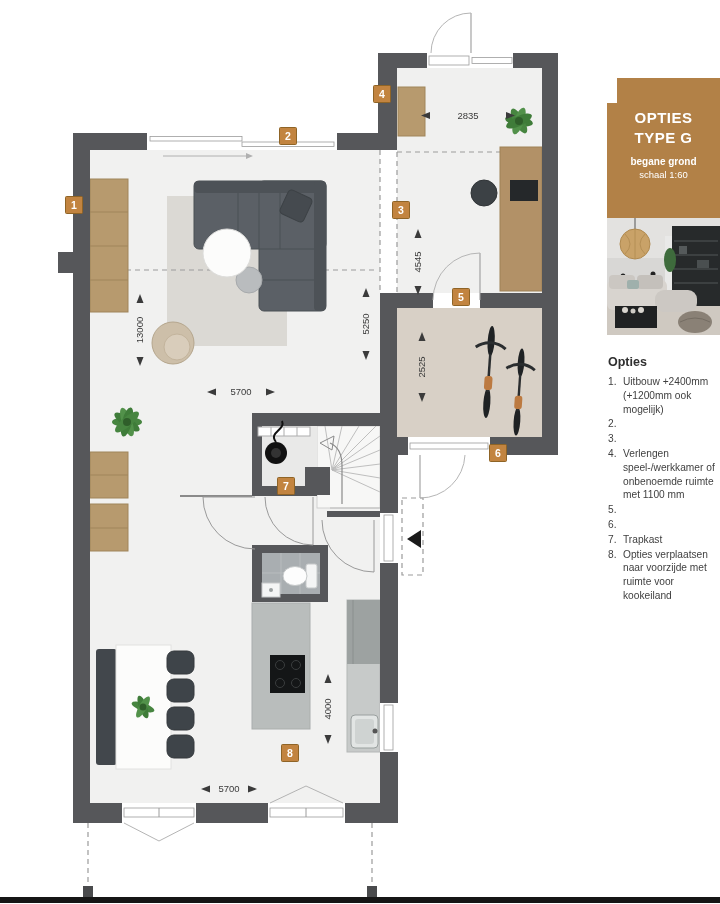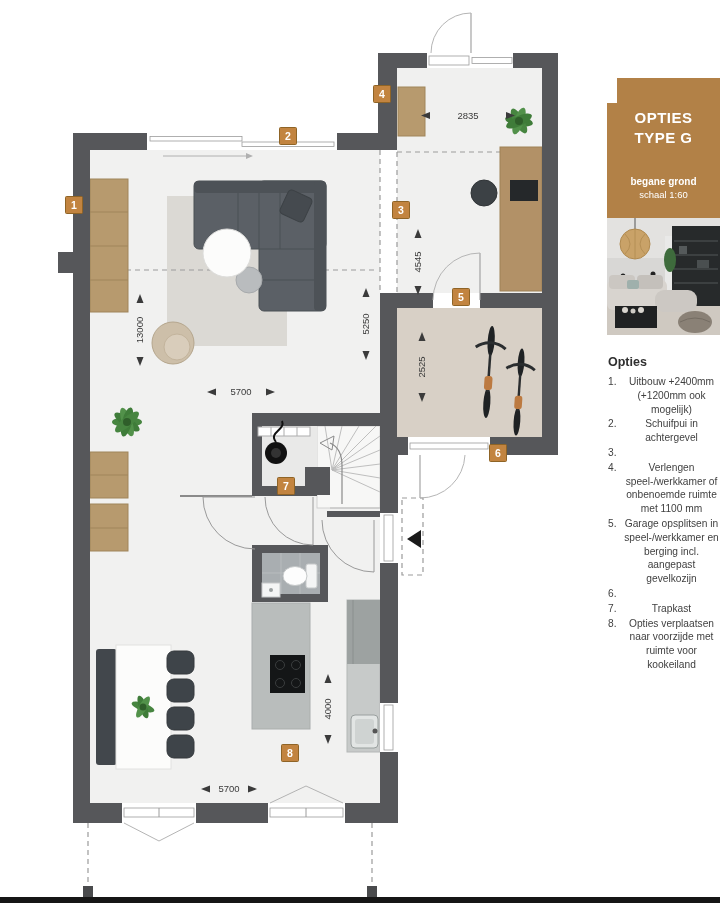--- a/index.html
+++ b/index.html
@@ -7,28 +7,28 @@
   .stage{position:absolute;left:0;top:0;width:720px;height:904px;background:#fff;overflow:hidden;}
   svg text{font-family:"Liberation Sans",sans-serif;}
   .dim-label{font-size:9.5px;fill:#3a3a3a;}
   .marker-num{font-size:10.5px;font-weight:bold;fill:#ffffff;}
 
   .right-panel{position:absolute;left:607px;top:0;width:113px;height:688px;}
   .opties-box{position:absolute;top:78px;left:0;width:113px;height:140px;background:#b28147;
     clip-path:polygon(10px 0,113px 0,113px 140px,0 140px,0 25px,10px 25px);
     color:#fff;text-align:center;}
   .box-title{margin-top:30px;font-weight:bold;font-size:15px;line-height:1.3;letter-spacing:.5px;}
-  .box-sub{margin-top:28px;font-size:9.5px;line-height:1.35;}
+  .box-sub{margin-top:8px;font-size:9.5px;line-height:1.35;}
   .box-sub .l1{font-weight:bold;font-size:10px;}
   .photo{position:absolute;top:218px;left:0;width:113px;height:117px;overflow:hidden;}
   .opties-list{position:absolute;top:355px;left:1px;width:112px;color:#3f3f3f;}
   .opties-heading{font-weight:bold;font-size:12.5px;color:#2f2f2f;margin-bottom:6px;}
   .opt-item{display:flex;font-size:10.2px;line-height:13.8px;margin-bottom:1px;}
   .opt-num{flex:0 0 15px;width:15px;}
-  .opt-text{flex:1;text-align:center;}
+  .opt-text{flex:1;}
 </style>
 </head>
 <body>
 
 <div class="stage">
 
 <svg width="720" height="904" viewBox="0 0 720 904">
 
   <g>
     <rect x="90" y="150" width="290" height="653" fill="#f1f1f0"></rect>
@@ -423,32 +423,30 @@
   </div>
 
   <div class="opties-list">
     <div class="opties-heading">Opties</div>
     <div class="opt-item">
       <span class="opt-num">1.</span>
       <span class="opt-text">Uitbouw +2400mm (+1200mm ook mogelijk)</span>
     </div>
     <div class="opt-item">
       <span class="opt-num">2.</span>
-      <span class="opt-text">Schuifpui in achtergevel</span>
     </div>
     <div class="opt-item">
       <span class="opt-num">3.</span>
     </div>
     <div class="opt-item">
       <span class="opt-num">4.</span>
       <span class="opt-text">Verlengen speel-/werkkamer of onbenoemde ruimte met 1100 mm</span>
     </div>
     <div class="opt-item">
       <span class="opt-num">5.</span>
-      <span class="opt-text">Garage opsplitsen in speel-/werkkamer en berging incl. aangepast gevelkozijn</span>
     </div>
     <div class="opt-item">
       <span class="opt-num">6.</span>
     </div>
     <div class="opt-item">
       <span class="opt-num">7.</span>
       <span class="opt-text">Trapkast</span>
     </div>
     <div class="opt-item">
       <span class="opt-num">8.</span>

